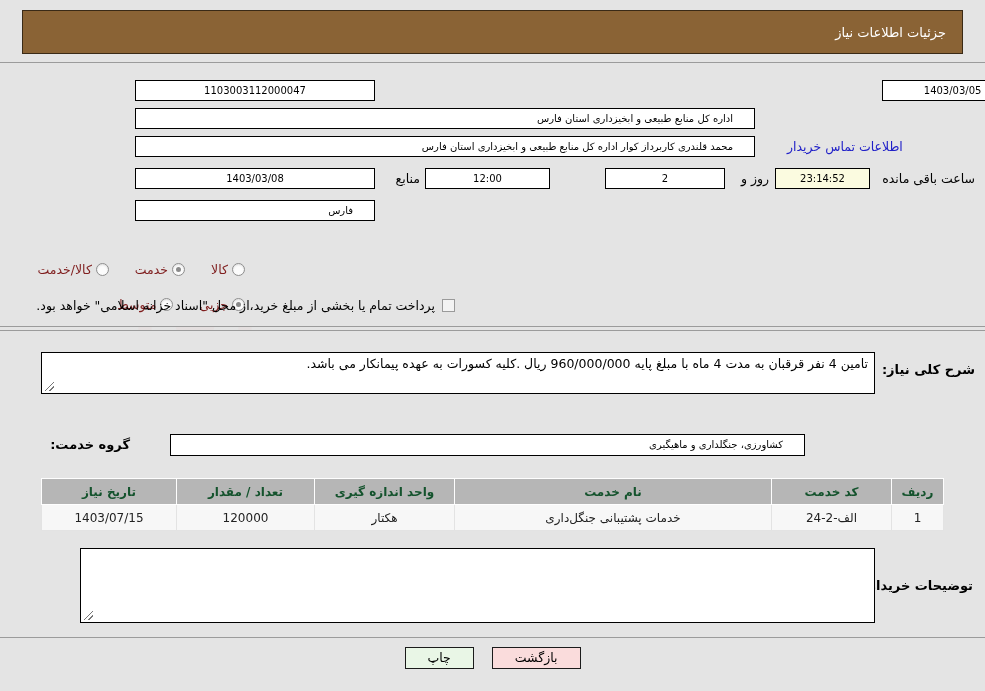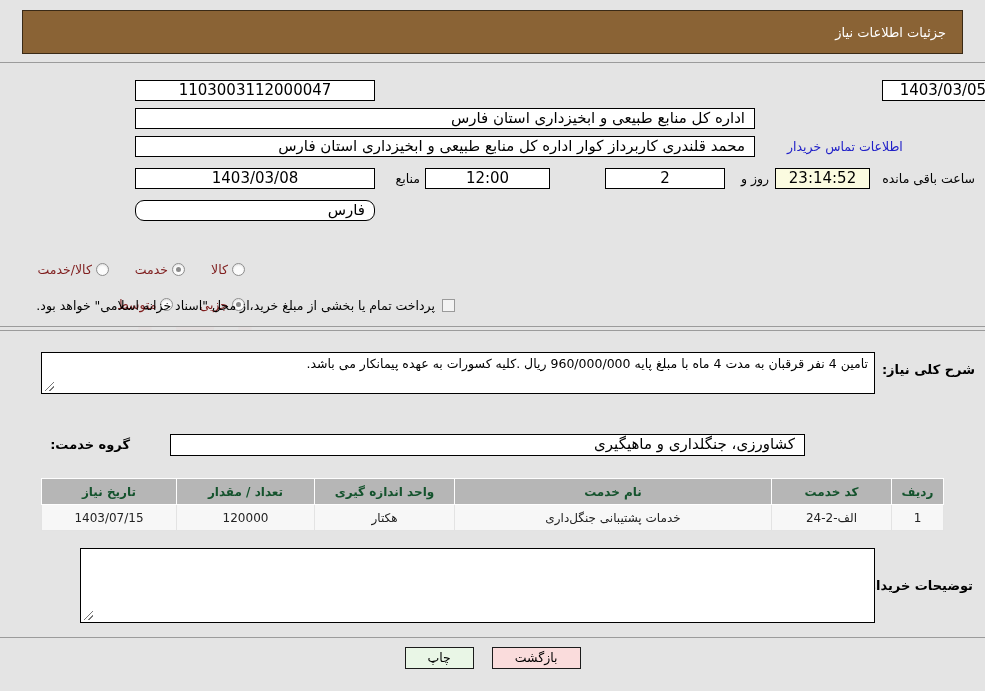--- a/index.html
+++ b/index.html
@@ -67,23 +67,23 @@
     font-size: 12.5px;
     color: #000;
     white-space: nowrap;
     text-align: right;
   }
   .fld {
     background: #ffffff;
     border: 1px solid #000000;
     height: 21px;
     line-height: 19px;
-    font-size: 15px;
-    color: #000;
-    padding: 0 9px;
+    font-size: 10px;
+    color: #000;
+    padding: 0 21px;
     text-align: center;
     white-space: nowrap;
     overflow: hidden;
   }
   .fld.ltr  { direction: ltr; }
   .fld.rt   { text-align: right; }
   .fld.timer{ background: #fbfbe0; }
 
   .link {
     color: #2020c8;
@@ -262,21 +262,21 @@
   <span class="lbl" style="position:absolute; right:565px; top:171px; z-index:2;">منابع</span>
   <div class="fld ltr" style="position:absolute; right:435px; width:125px; top:168px; z-index:2;">12:00</div>
   <div class="fld ltr" style="position:absolute; right:260px; width:120px; top:168px; z-index:2;">2</div>
   <span class="lbl" style="position:absolute; right:216px; top:171px; z-index:2;">روز و</span>
   <div class="fld ltr timer" style="position:absolute; right:115px; width:95px; top:168px; z-index:2;">23:14:52</div>
   <span class="lbl" style="position:absolute; right:10px; top:171px; z-index:2;">ساعت باقی مانده</span>
 
   <div class="frow" style="right:860px; top:200px;">
     <span class="lbl">استان محل تحویل:</span>
   </div>
-  <div class="fld rt" style="position:absolute; right:610px; width:240px; top:200px; z-index:2;border-radius:9px;">فارس</div>
+  <div class="fld rt" style="position:absolute; right:610px; width:240px; top:200px; z-index:2;">فارس</div>
 
   <div class="frow" style="right:860px; top:228px;">
     <span class="lbl">شهر محل تحویل:</span>
   </div>
 
   <div class="frow" style="right:860px; top:262px;">
     <span class="lbl">طبقه بندی موضوعی:</span>
   </div>
   <div class="frow" style="right:740px; top:262px; gap:26px; z-index:2;">
     <div class="radio-group">

